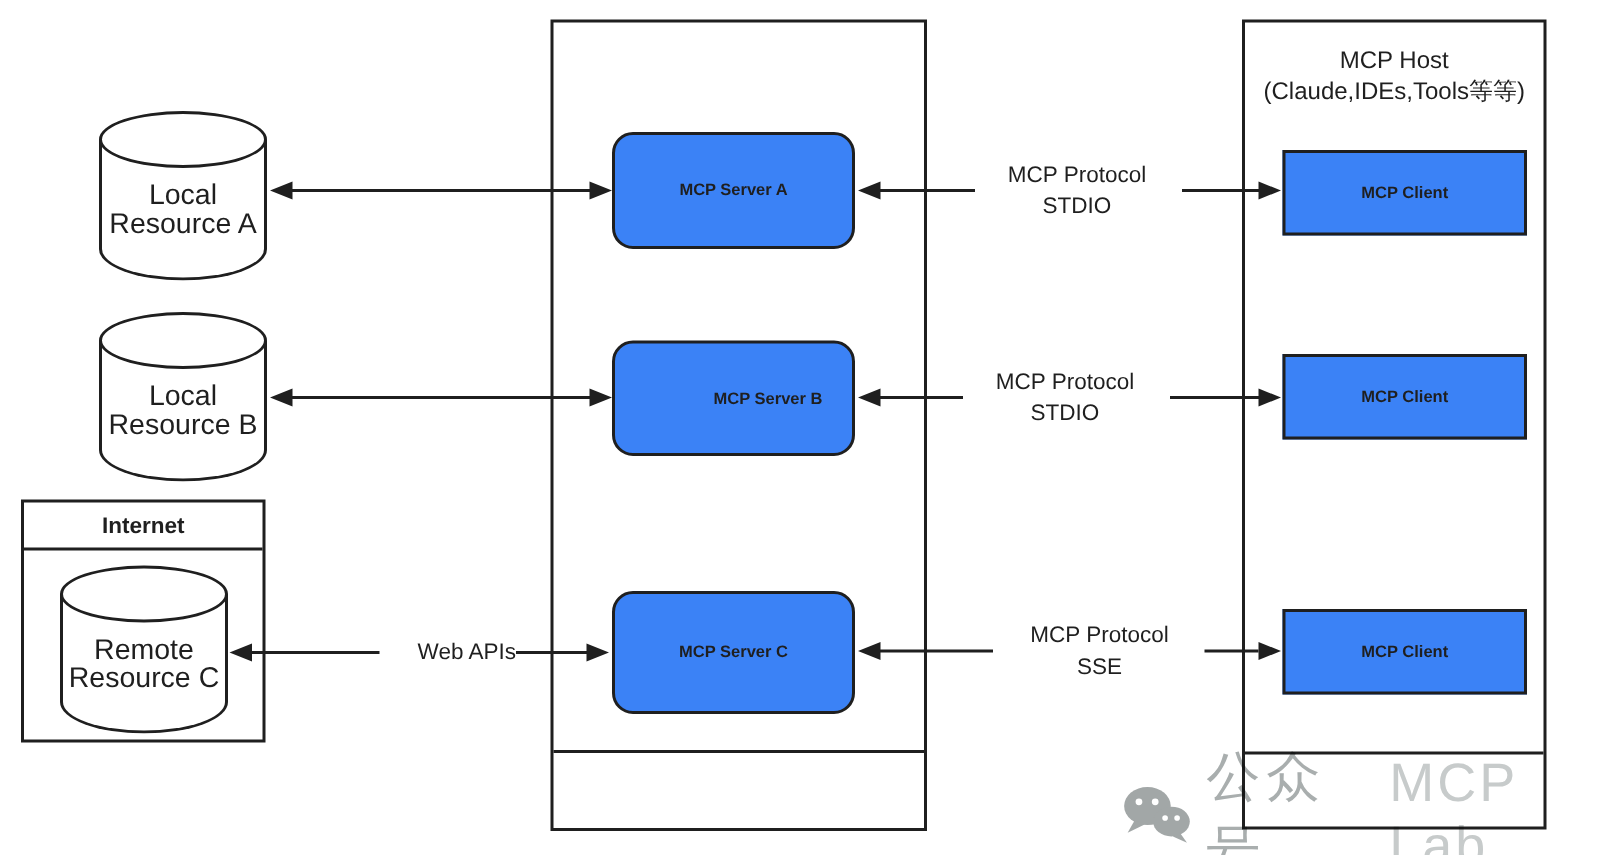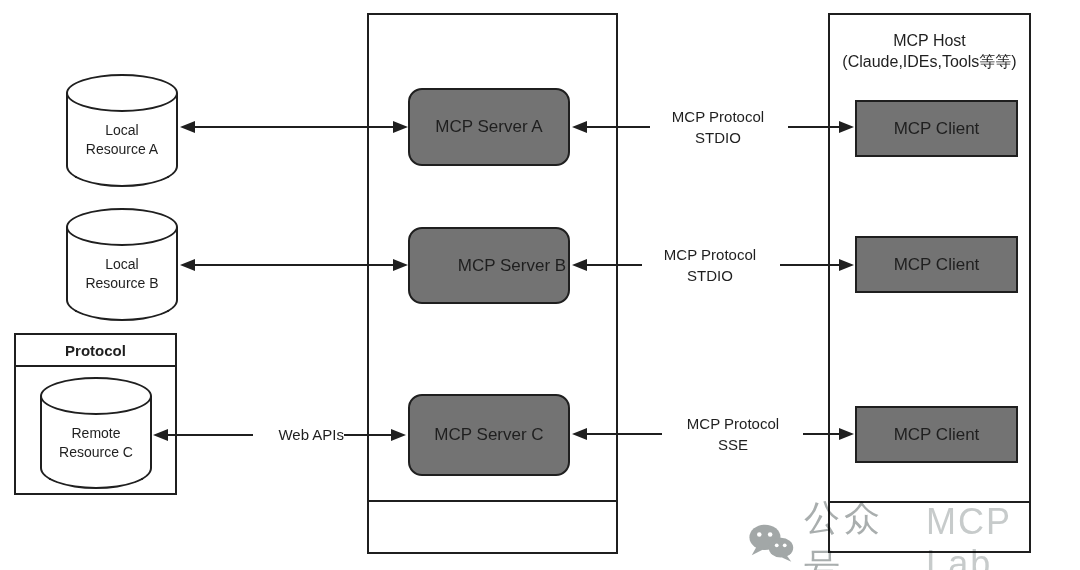--- a/index.html
+++ b/index.html
@@ -10,39 +10,39 @@
   html,body{margin:0;padding:0;background:var(--bg);}
   #stage{
     position:relative;width:1080px;height:570px;overflow:hidden;
     background:var(--bg);
     font-family:"Liberation Sans","DejaVu Sans",sans-serif;
     color:var(--ink);
   }
   .abs{position:absolute;box-sizing:border-box;}
   .container-box{border:2px solid var(--ink);background:transparent;}
   .node{
-    border:2px solid var(--ink);background:#737373;
+    border:2px solid var(--ink);background:#3b82f6;
     display:flex;align-items:center;justify-content:center;
-    font-size:17px;text-align:center;
+    font-size:11px;text-align:center;font-weight:bold;
   }
   .rounded{border-radius:14px;}
   
   .cylinder{position:absolute;}
   .cyl-body{
     position:absolute;left:0;top:19px;width:100%;height:calc(100% - 19px);
     border:2px solid var(--ink);border-top:none;background:#fff;
     border-radius:0 0 56px 56px / 0 0 21px 21px;box-sizing:border-box;
   }
   .cyl-top{
     position:absolute;left:0;top:0;width:100%;height:38px;
     border:2px solid var(--ink);border-radius:50%;background:#fff;box-sizing:border-box;
   }
   .cyl-label{
     position:absolute;left:0;right:0;top:42%;
-    text-align:center;font-size:14px;line-height:19px;z-index:3;white-space:pre-line;
+    text-align:center;font-size:19px;line-height:19px;z-index:3;white-space:pre-line;
   }
   
   .edge-line{position:absolute;height:2px;background:var(--ink);}
   .ah{position:absolute;width:0;height:0;border-top:6px solid transparent;border-bottom:6px solid transparent;}
   .ah-left{border-right:15px solid var(--ink);}
   .ah-right{border-left:15px solid var(--ink);}
   .edge-label{
     position:absolute;text-align:center;font-size:15px;line-height:21px;
     white-space:pre-line;background:transparent;
   }
@@ -90,21 +90,21 @@
   </div>
 
   <div class="cylinder" style="left:66px;top:208px;width:112px;height:113px;">
     <div class="cyl-body"></div>
     <div class="cyl-top"></div>
     <div class="cyl-label">Local
 Resource B</div>
   </div>
 
   <div class="abs container-box" style="left:14px;top:333px;width:163px;height:162px;">
-    <div class="internet-header">Protocol</div>
+    <div class="internet-header">Internet</div>
   </div>
   <div class="cylinder" style="left:40px;top:377px;width:112px;height:112px;">
     <div class="cyl-body"></div>
     <div class="cyl-top"></div>
     <div class="cyl-label">Remote
 Resource C</div>
   </div>
 
   <div class="abs node rounded" style="left:408px;top:88px;width:162px;height:78px;">
     <span>MCP Server A</span>

